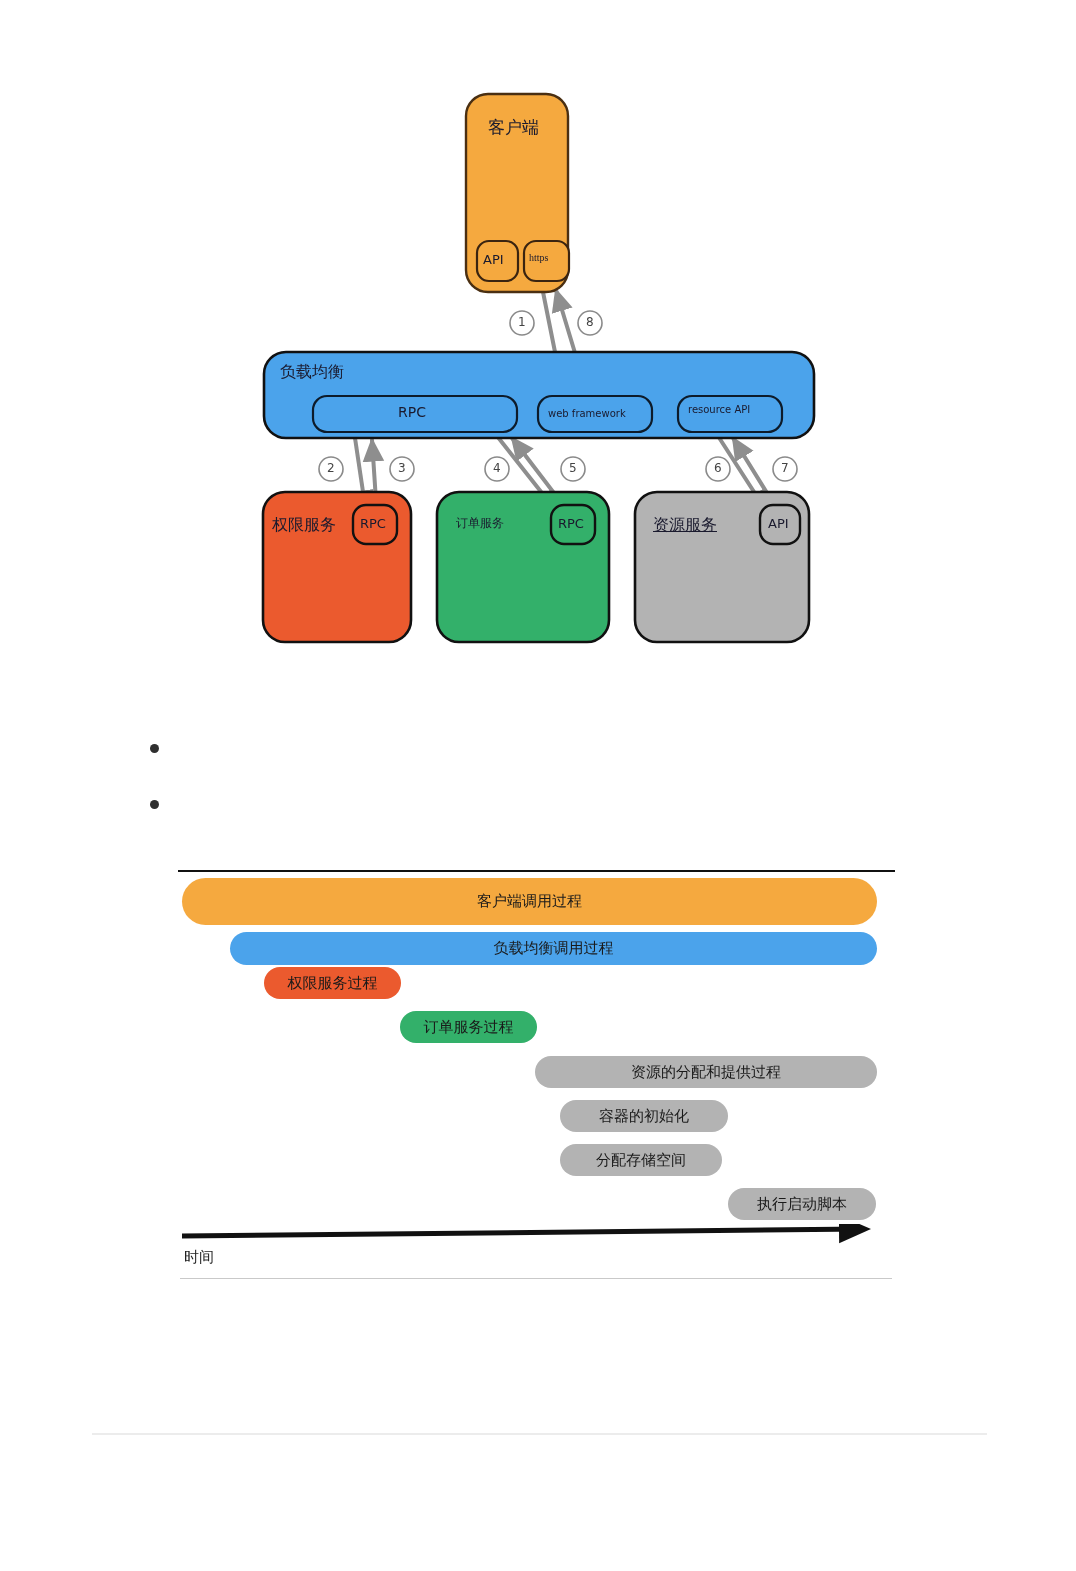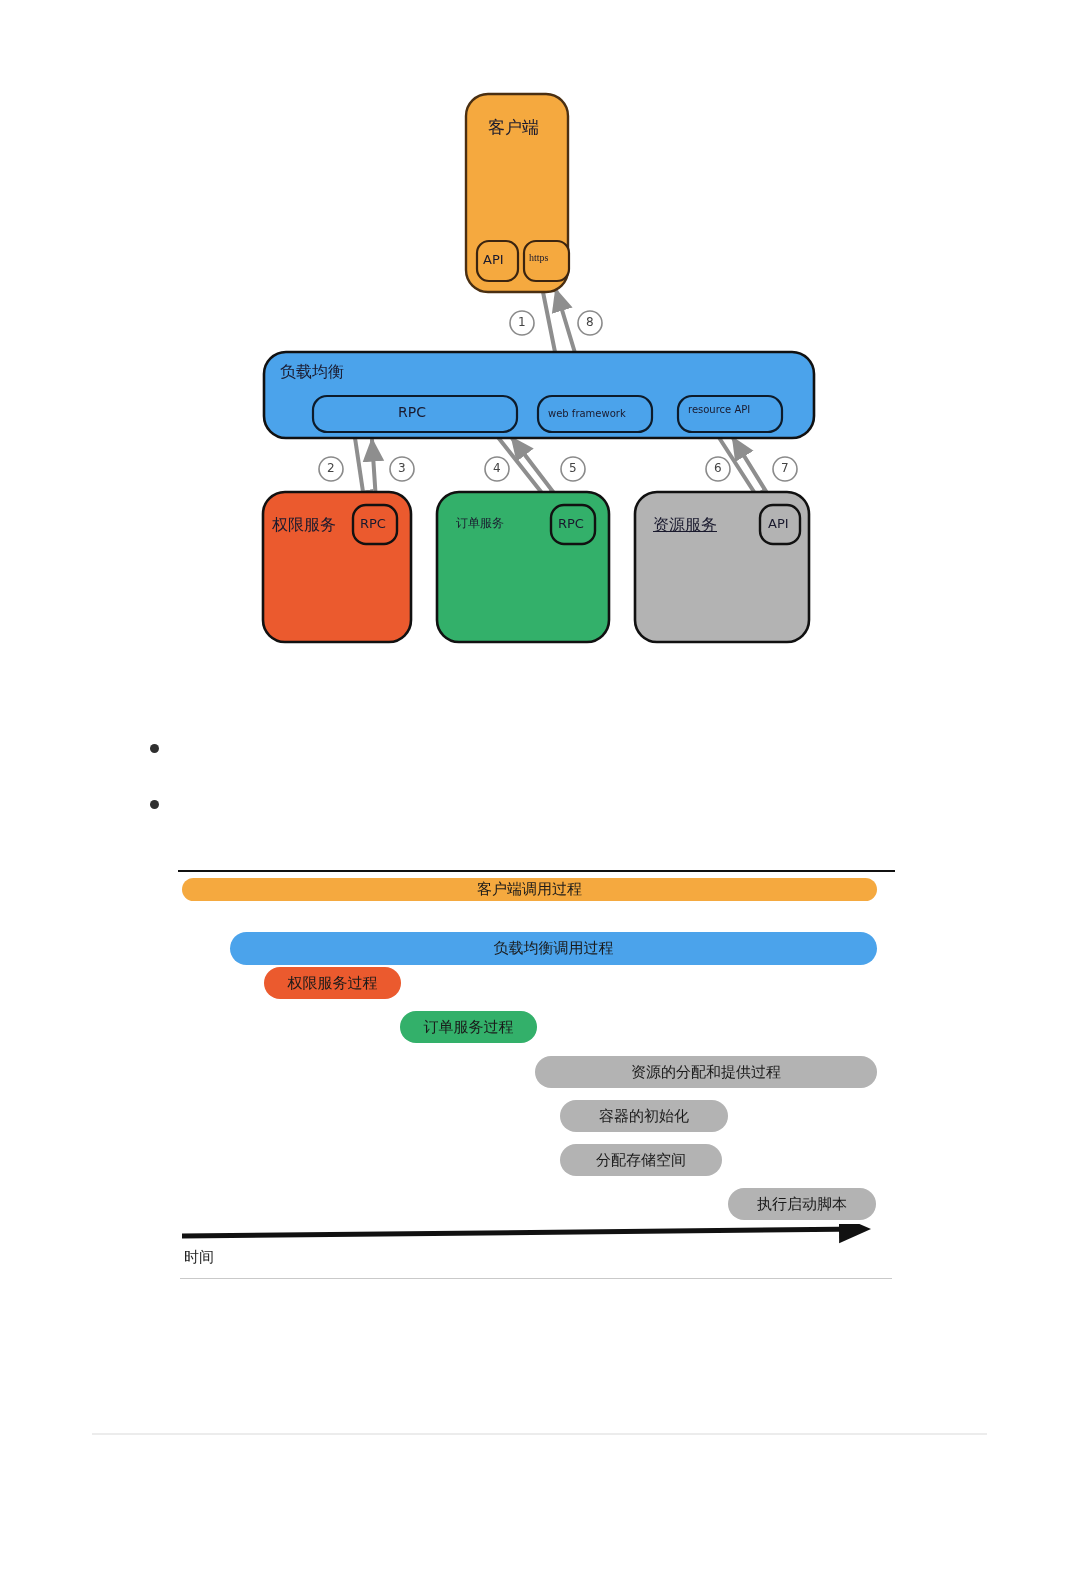--- a/index.html
+++ b/index.html
@@ -233,21 +233,21 @@
       <span></span>
     </li>
     <li>
       <span></span>
     </li>
   </ul>
 
   <div id="timeline">
     <div id="timeline-top-rule"></div>
 
-    <div class="tl-bar" style="left:182px; top:18px; width:695px; height:23px; background:#F5A93F;">
+    <div class="tl-bar" style="left:182px; top:18px; width:695px; height:47px; background:#F5A93F;">
       <span>客户端调用过程</span>
     </div>
 
     <div class="tl-bar" style="left:230px; top:62px; width:647px; height:33px; background:#4BA3EB;margin-top:10px;">
       <span>负载均衡调用过程</span>
     </div>
 
     <div class="tl-bar" style="left:264px; top:107px; width:137px; height:32px; background:#EB5A2E;">
       <span>权限服务过程</span>
     </div>

